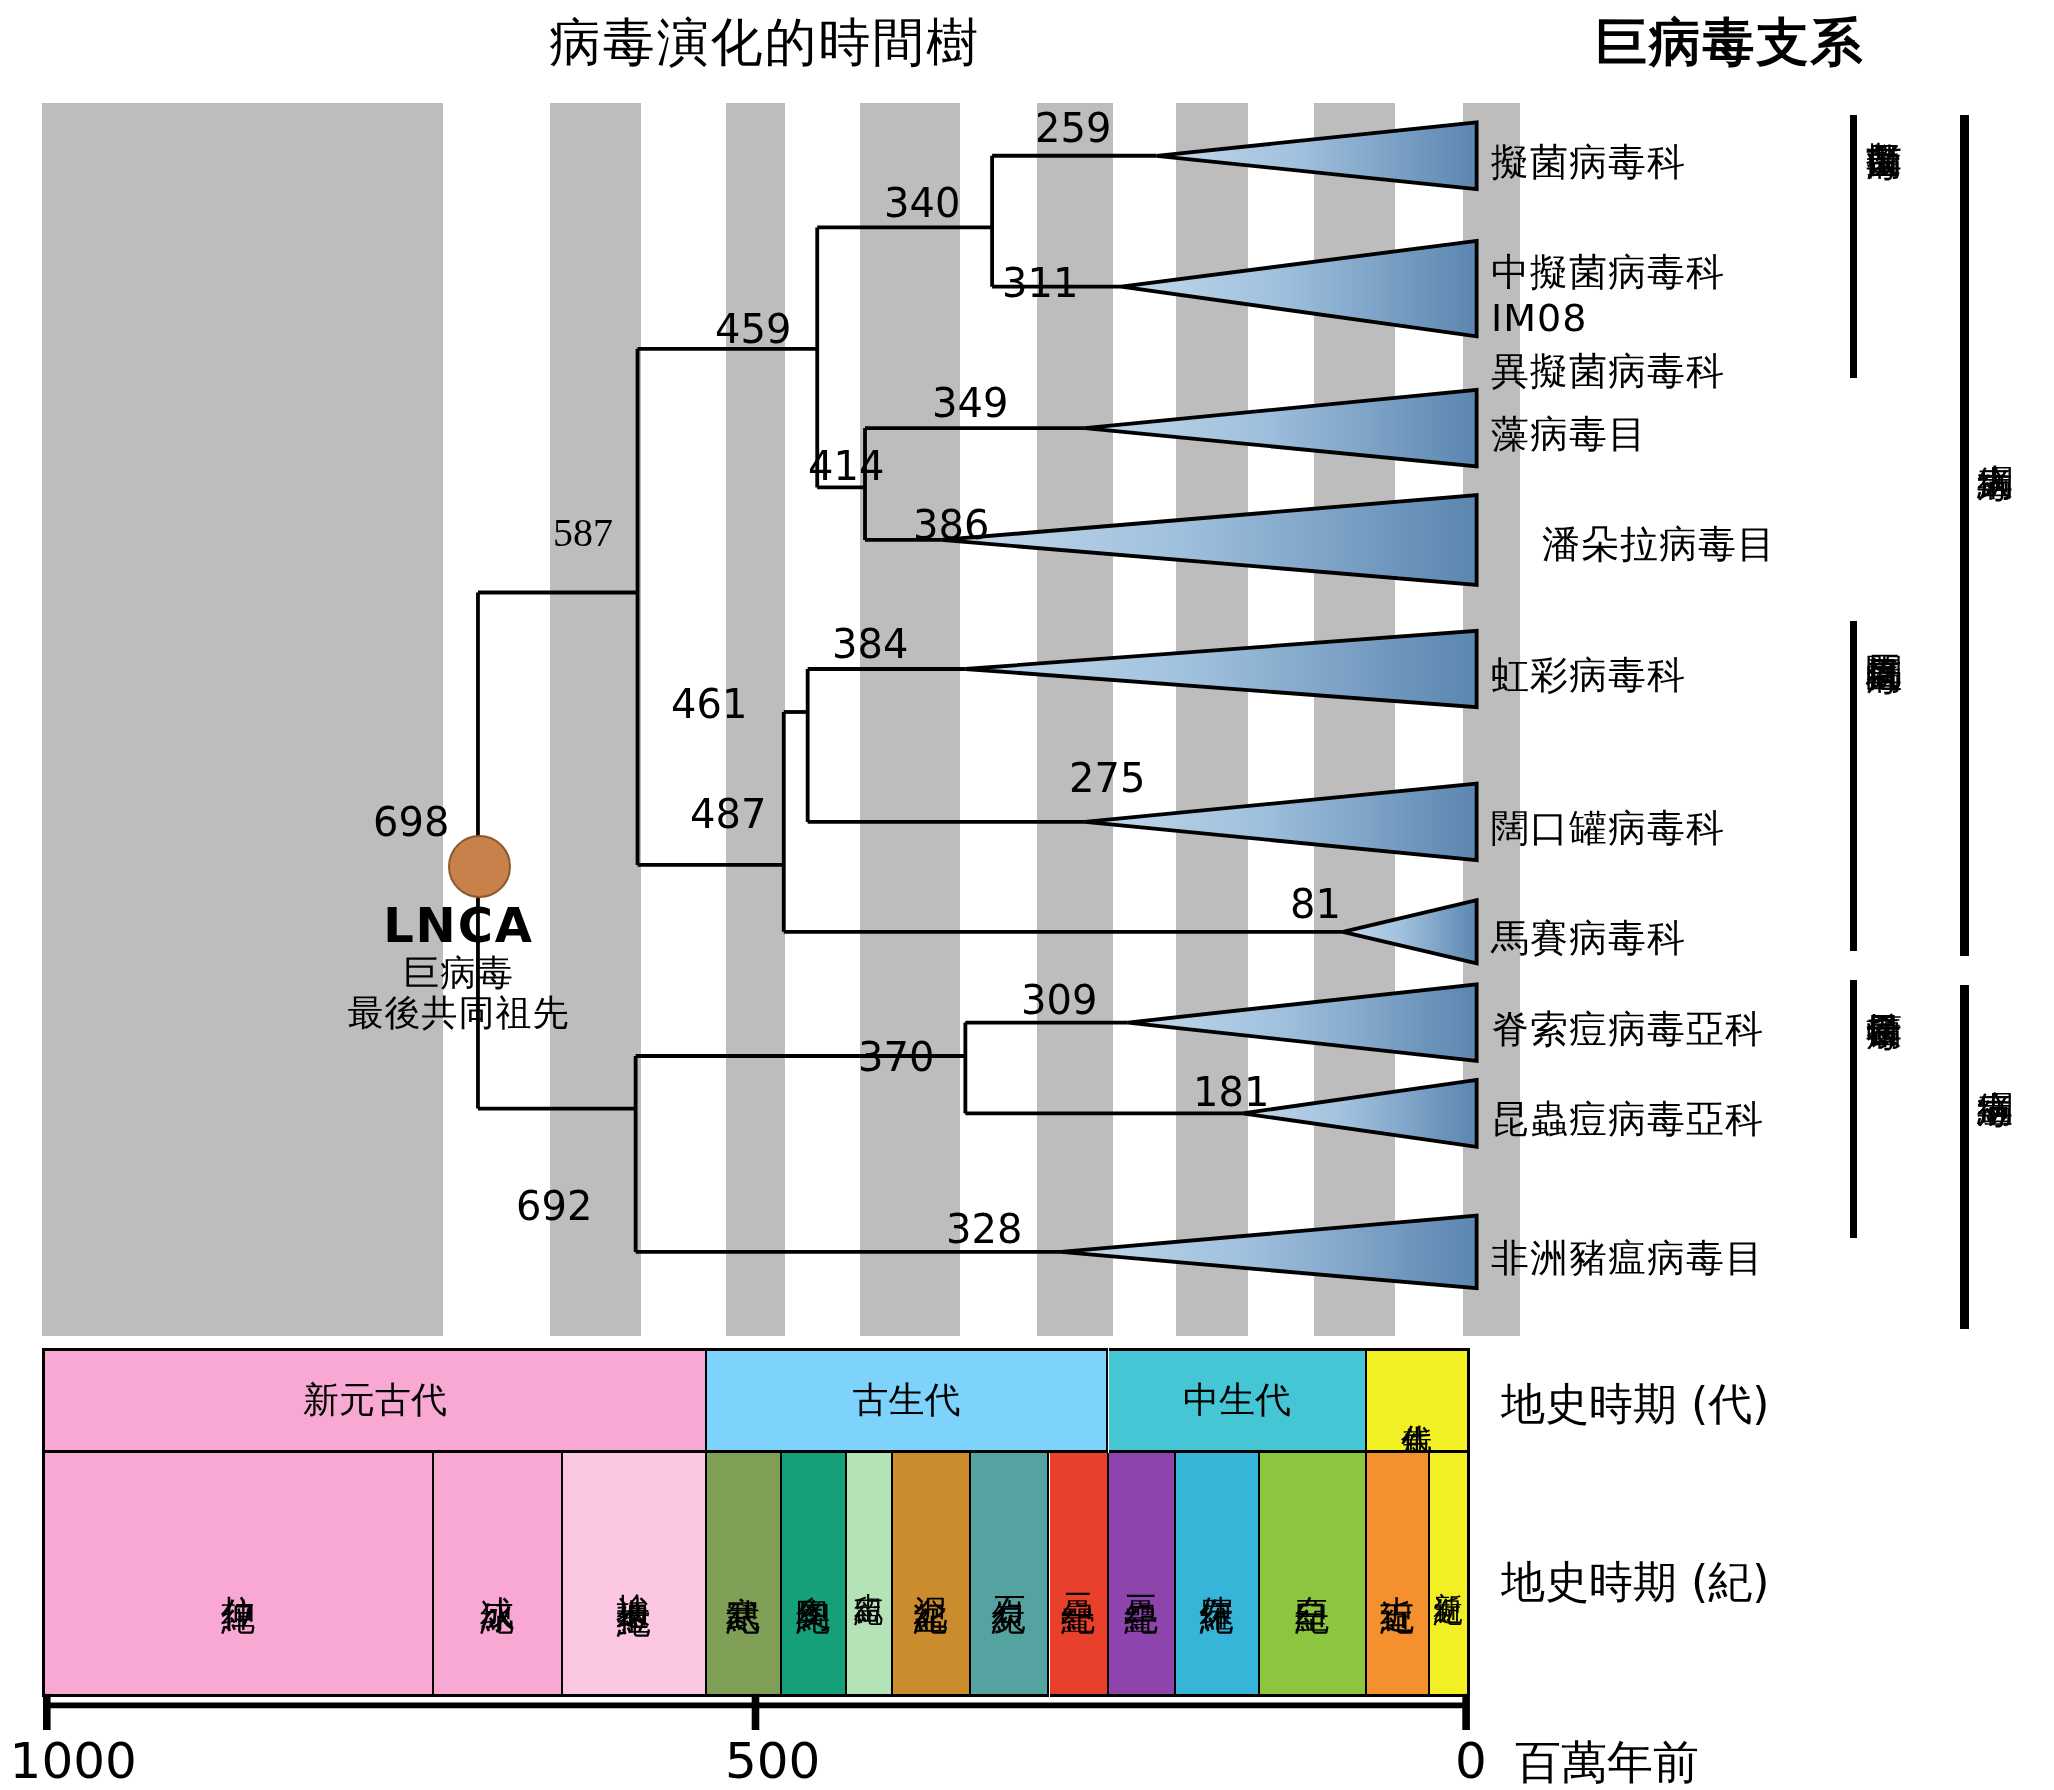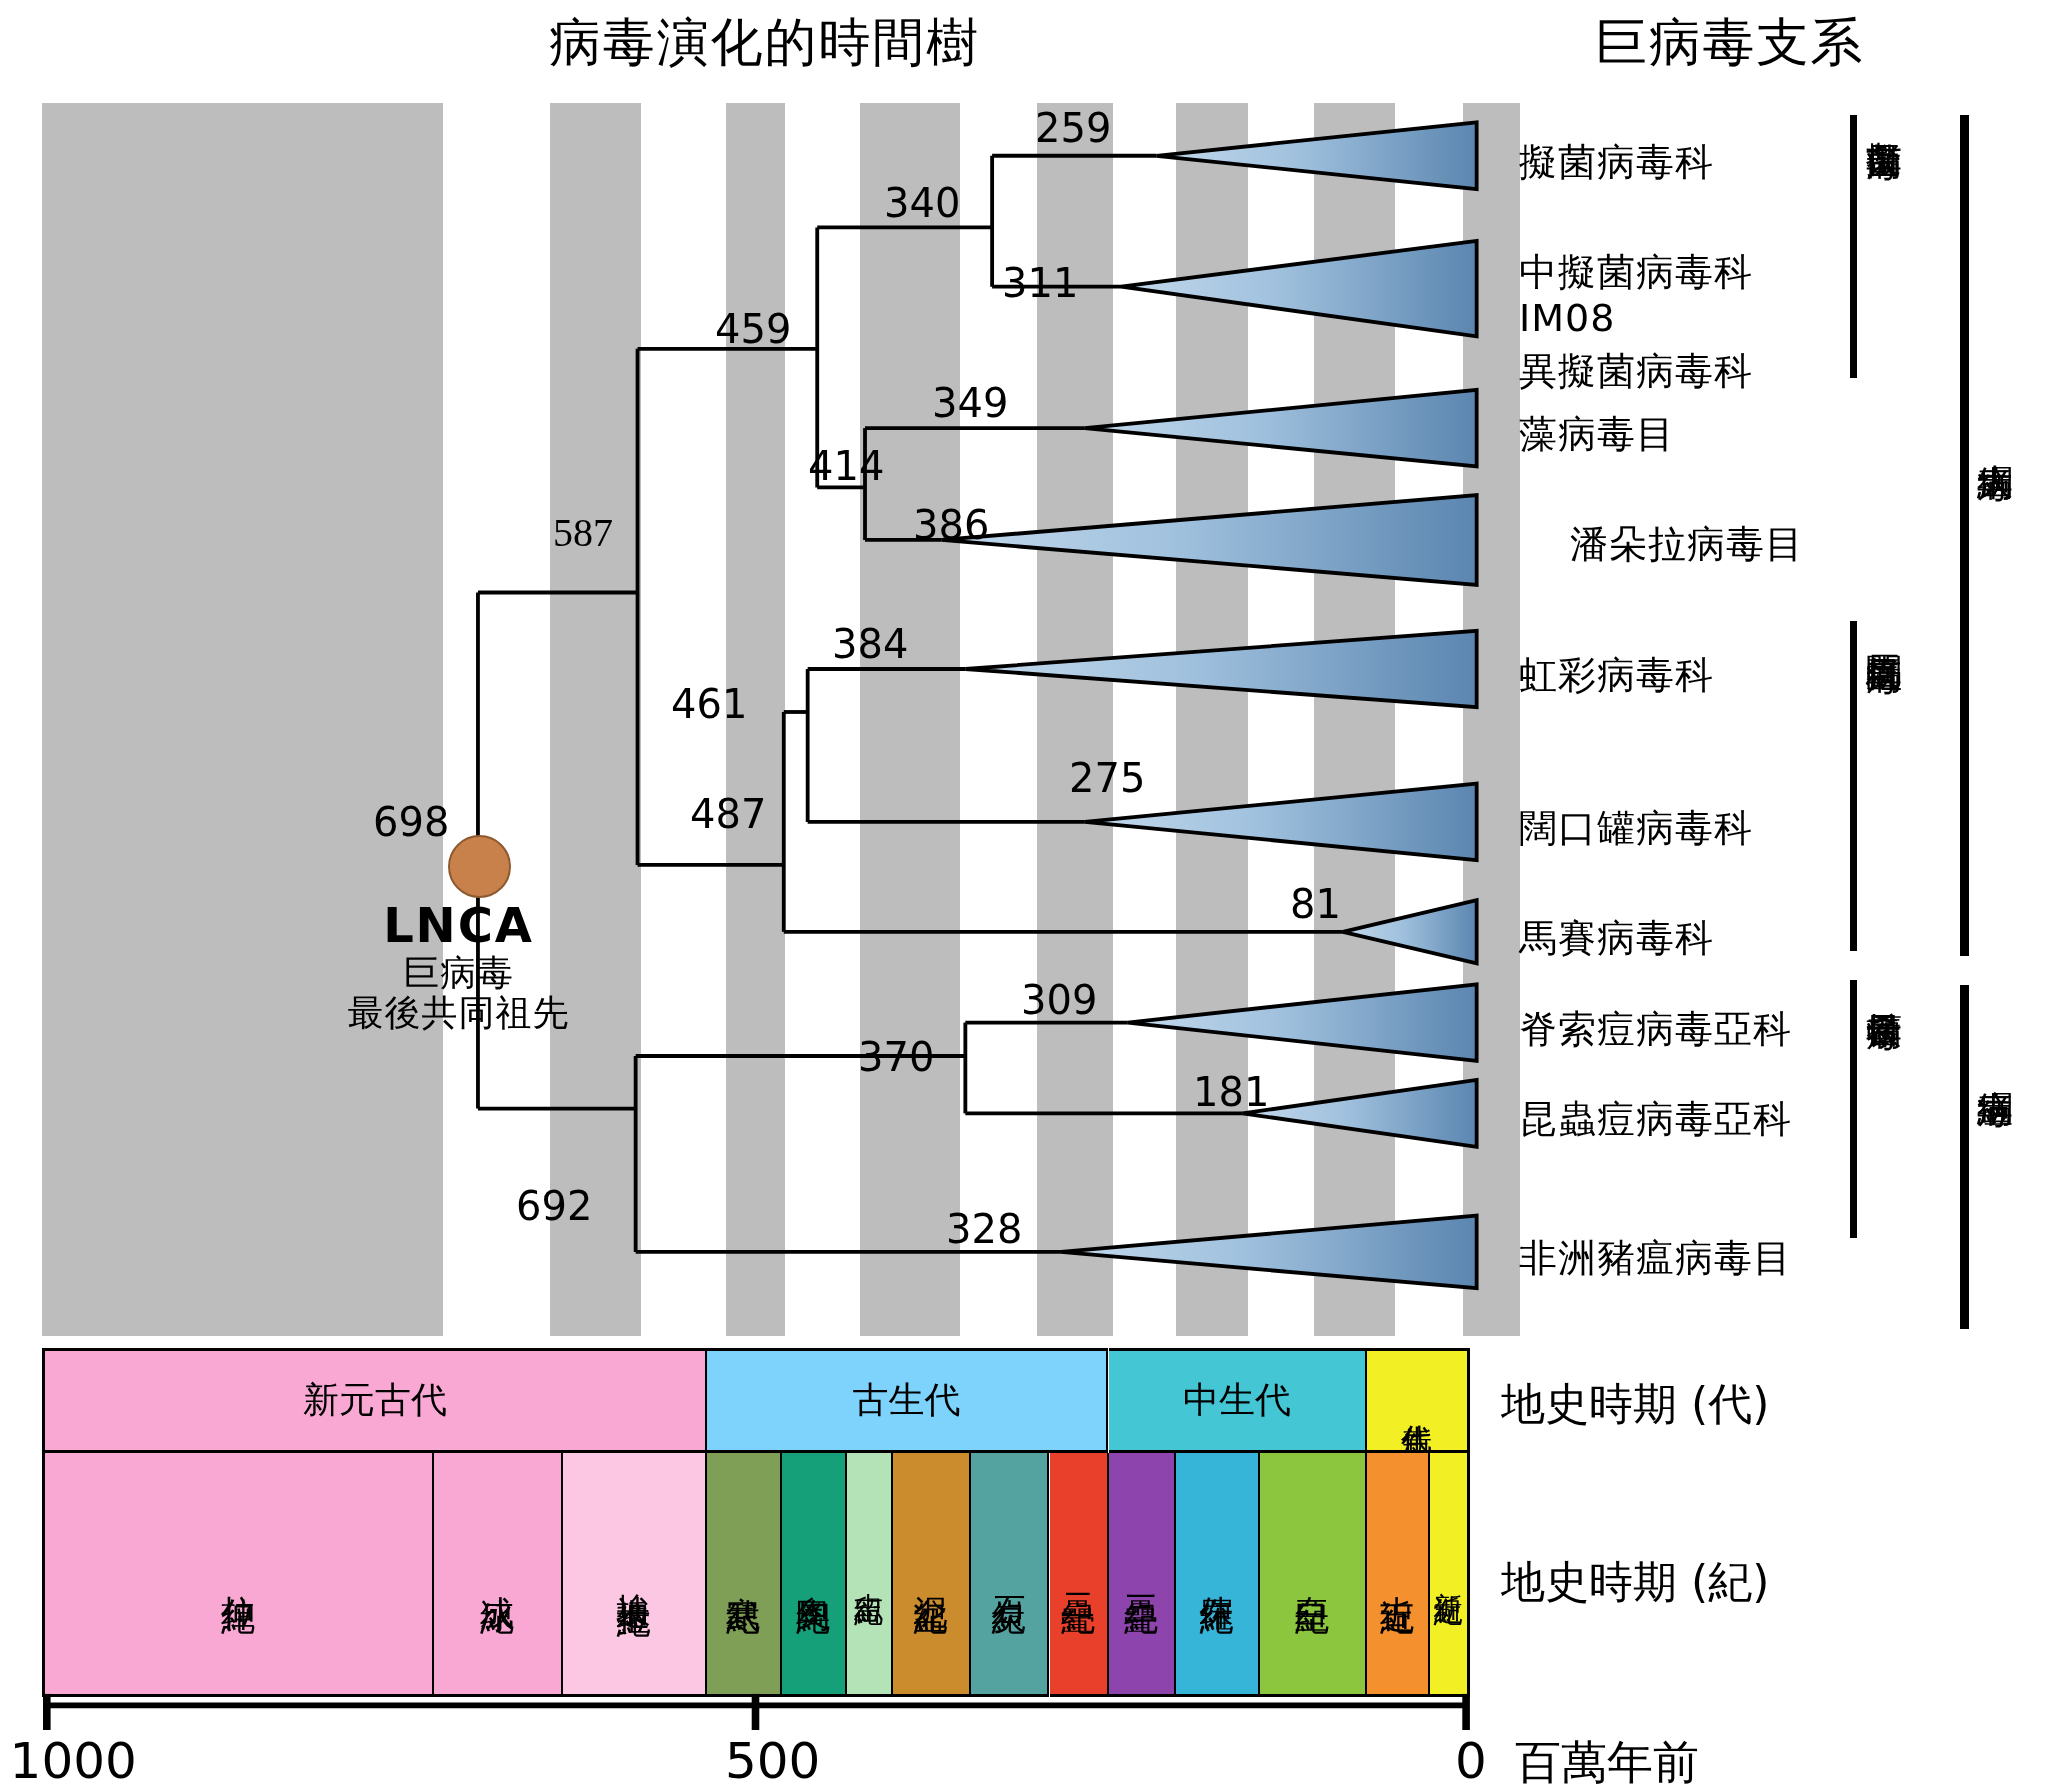--- a/index.html
+++ b/index.html
@@ -1,24 +1,24 @@
 <!DOCTYPE html>
 <html><head>
 <meta charset="utf-8">
 <style>
   html,body{margin:0;padding:0;background:#ffffff;}
   body{width:2054px;height:1790px;position:relative;font-family:"DejaVu Sans","Liberation Sans",sans-serif;color:#000;overflow:hidden;}
   .abs{position:absolute;}
   .vert{writing-mode:vertical-rl;text-orientation:upright;}
   #title-left{left:497px;top:7.6px;width:535px;text-align:center;font-size:52px;letter-spacing:1.9px;}
-  #title-right{left:1529px;top:7.6px;width:401px;text-align:center;font-size:52px;letter-spacing:1.9px;}
+  #title-right{left:1529px;top:7.6px;width:401px;text-align:center;font-size:52px;letter-spacing:1.9px;font-weight:bold;}
   .band{position:absolute;background:#bdbdbd;}
   .tree-svg{position:absolute;left:0;top:0;}
   .node-num{position:absolute;font-size:40px;font-family:"DejaVu Sans","Liberation Sans",sans-serif;}
-  .taxon{position:absolute;font-size:38px;white-space:nowrap;letter-spacing:1px;margin-left:28px;}
+  .taxon{position:absolute;font-size:38px;white-space:nowrap;letter-spacing:1px;}
   .bracket{position:absolute;background:#000;}
   .clade-label{position:absolute;font-size:36px;line-height:1.03;text-align:center;letter-spacing:1px;}
   .era-cell{position:absolute;display:flex;align-items:center;justify-content:center;font-size:36px;border-right:2.9px solid #000;box-sizing:border-box;}
   .per-cell{position:absolute;display:flex;align-items:center;justify-content:center;border-right:2.9px solid #000;box-sizing:border-box;}
   .per-cell span{writing-mode:vertical-rl;text-orientation:upright;font-size:34px;letter-spacing:2.9px;}
   .axis-label{position:absolute;font-size:44px;}
   .lnca-text{position:absolute;text-align:center;font-size:36px;line-height:1.12;letter-spacing:1px;}
   .lnca-title{font-size:48px;font-weight:bold;letter-spacing:1.9px;}
   #lnca-dot{position:absolute;width:59px;height:59px;border-radius:50%;background:#c8814b;border:2.9px solid #8d5a2f;}
 </style>

